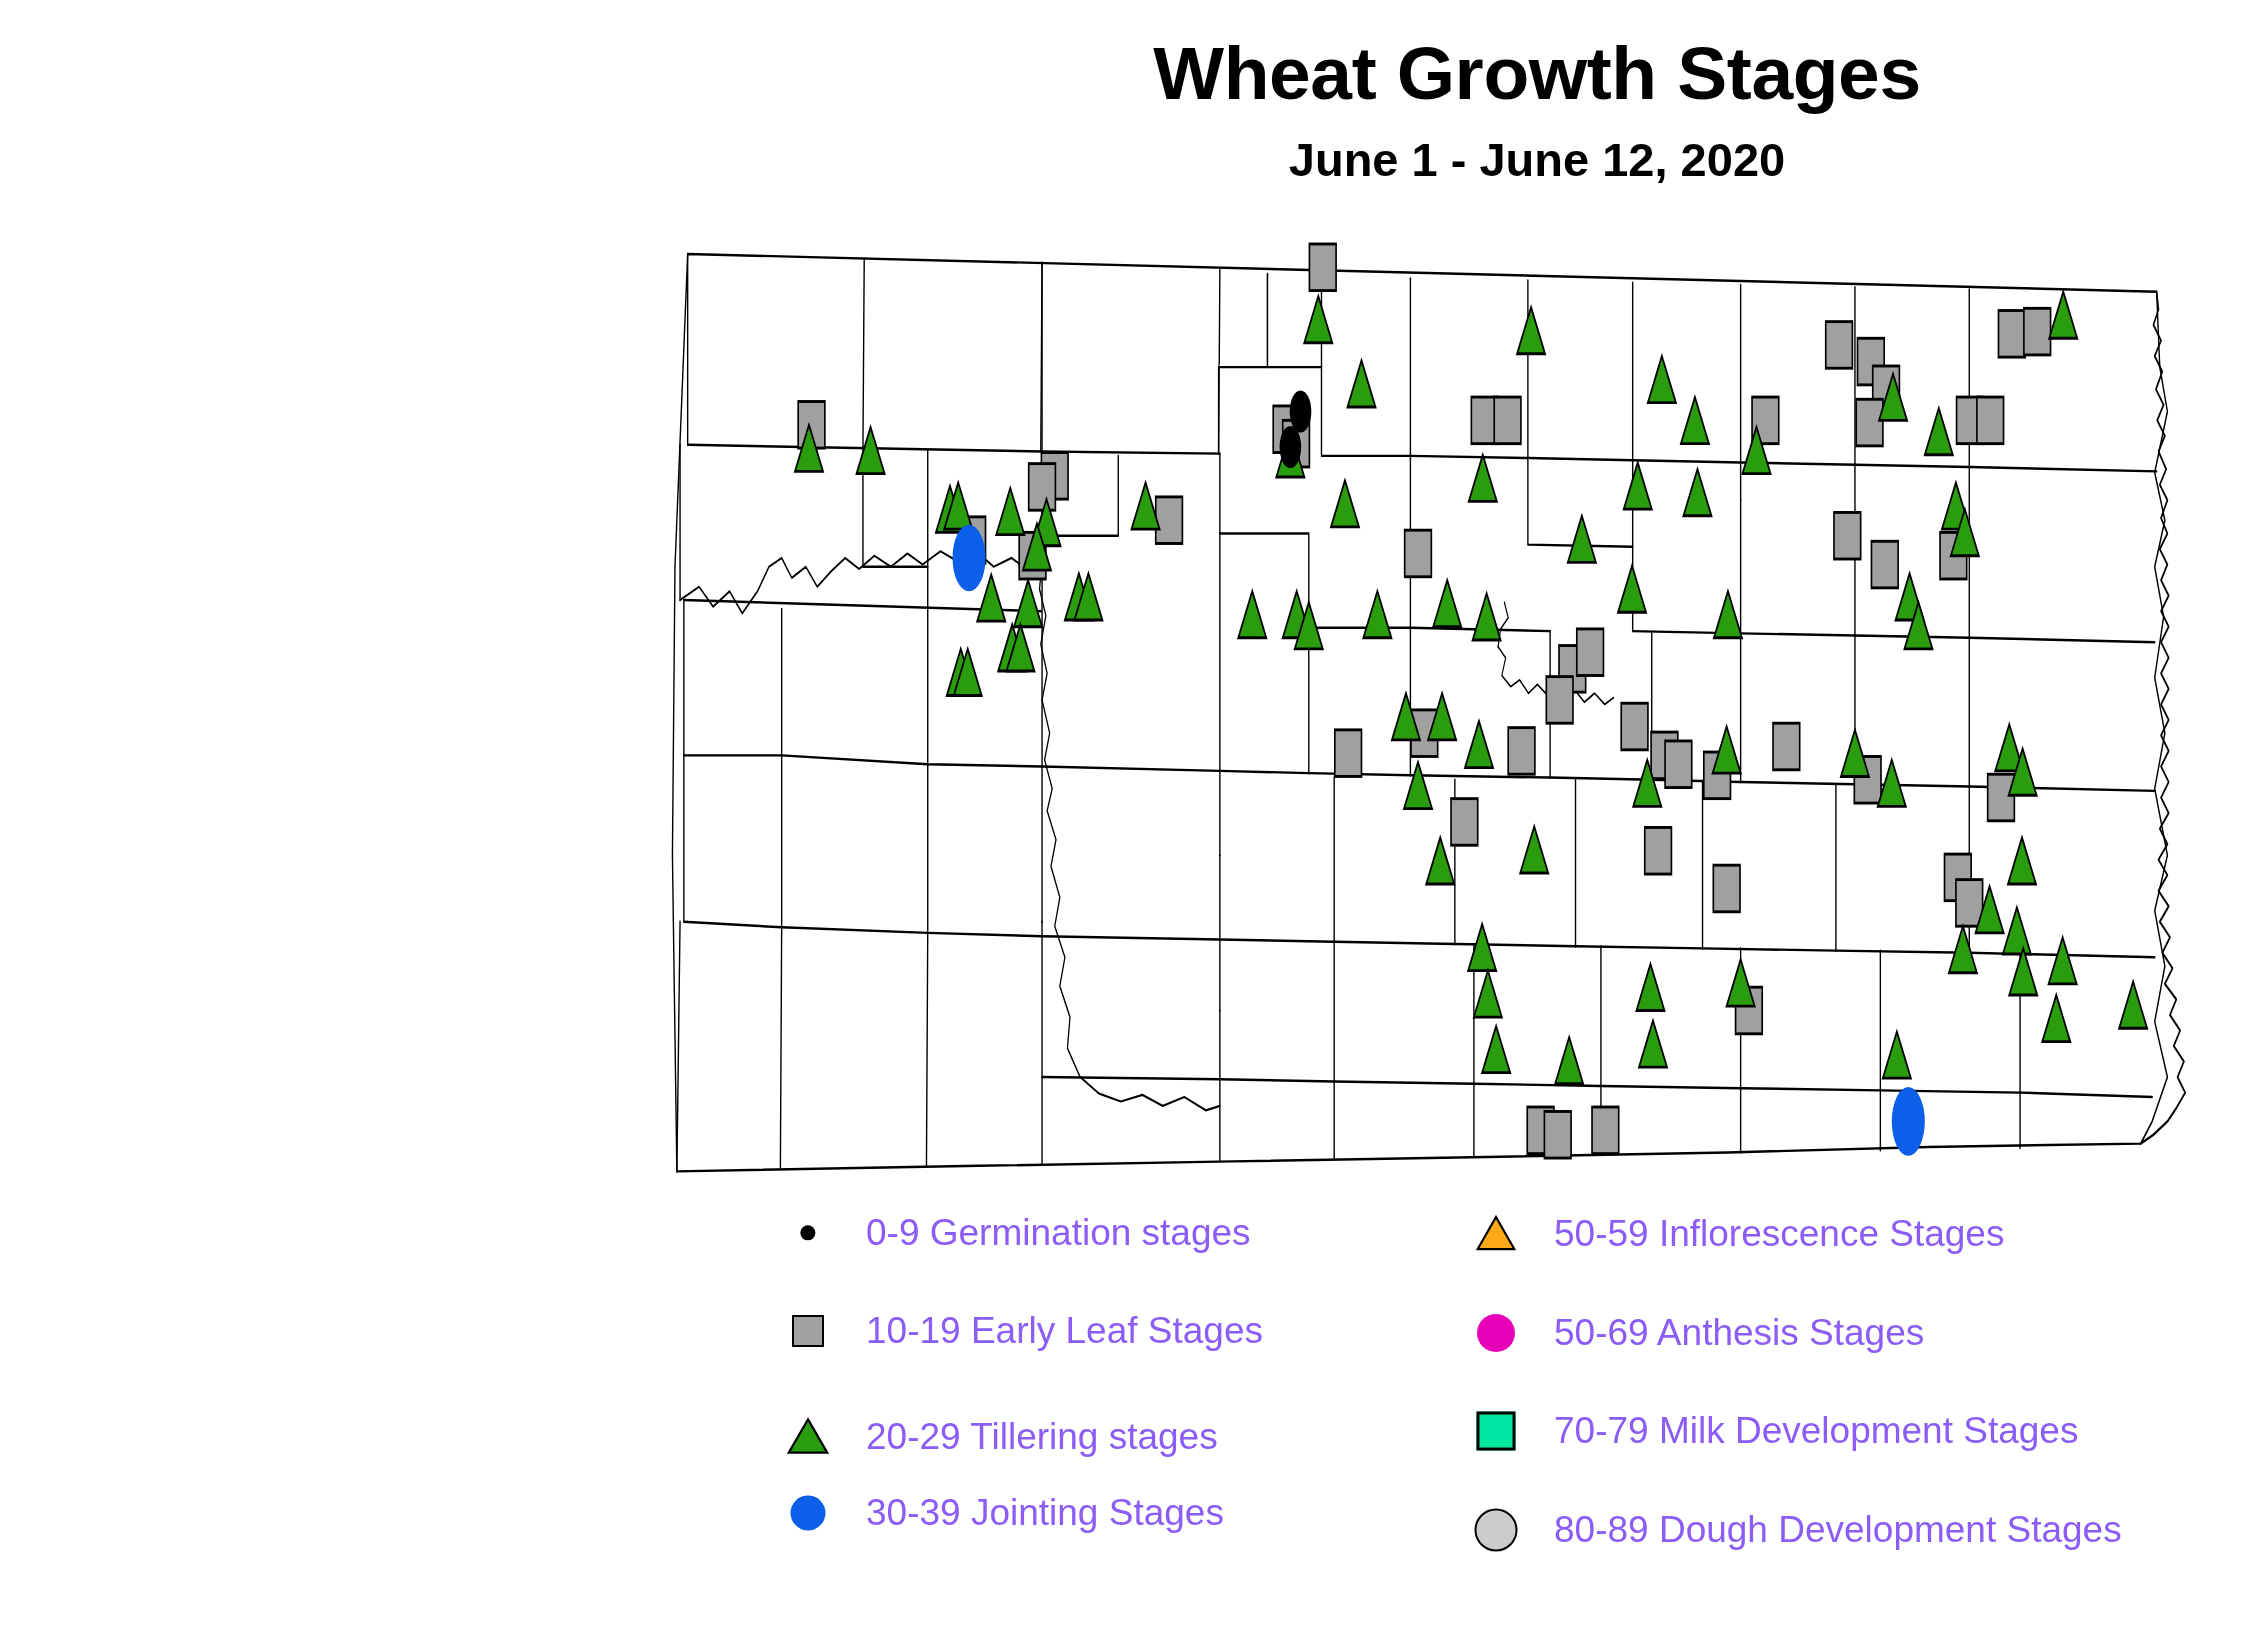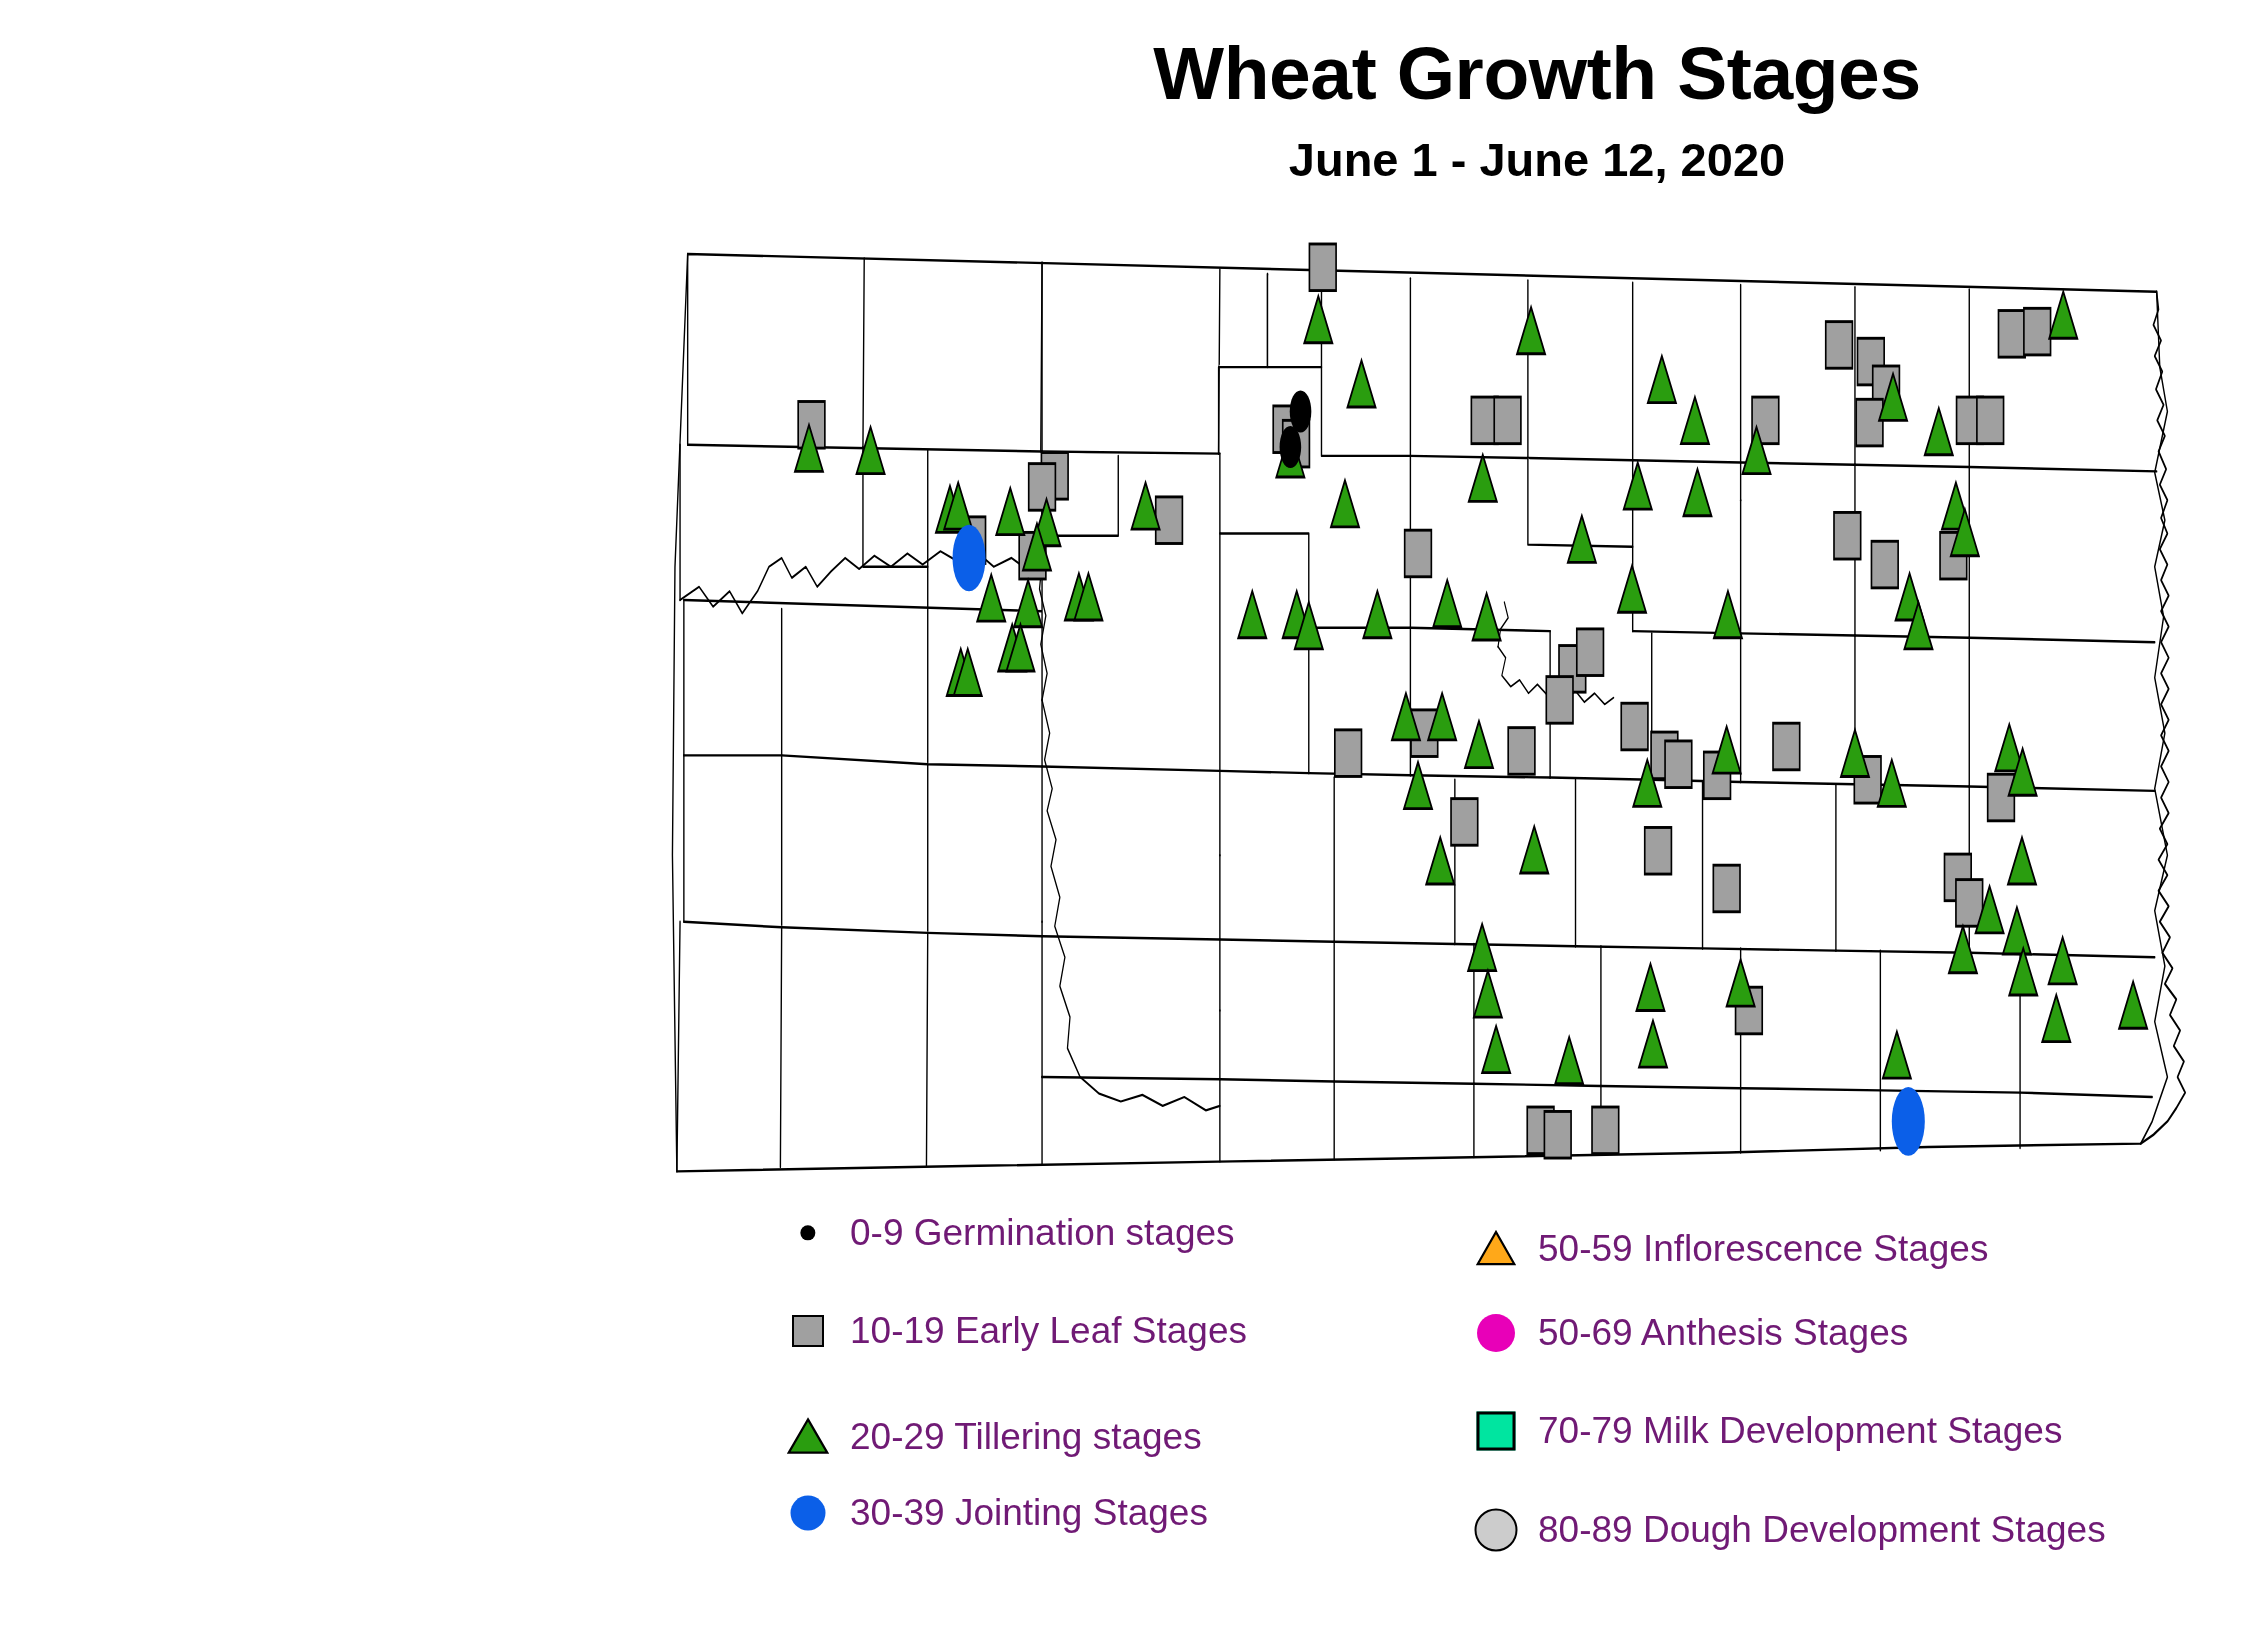--- a/index.html
+++ b/index.html
@@ -80,23 +80,24 @@
   }
   .legend-sym {
     width: 85px;
     flex: 0 0 85px;
     height: 63px;
     position: relative;
   }
   .legend-label {
     font-family: "Liberation Sans", sans-serif;
     font-size: 37px;
-    color: #701a75;
+    color: #8b5cf6;
     white-space: nowrap;
     line-height: 1;
+    margin-left: 16px;
   }
 
   
   .sym {
     position: absolute;
     left: 50%;
     top: 50%;
     transform: translate(-50%, -50%);
   }
   .dot-sm  { width: 15.3px;  height: 15.3px;  border-radius: 50%; background: #000000; }
@@ -425,21 +426,21 @@
       <div class="legend-row" style="top:280px;">
         <span class="legend-sym">
           <span class="sym circ-blue"></span>
         </span>
         <span class="legend-label">30-39 Jointing Stages</span>
       </div>
     </div>
 
     <div class="legend-col right">
 
-      <div class="legend-row" style="top:16px;">
+      <div class="legend-row" style="top:1px;">
         <span class="legend-sym">
           <span class="sym">
             <svg width="41" height="37" viewBox="0 0 92 82">
               <polygon points="46,5 87,77 5,77" fill="#FFA819" stroke="#000000" stroke-width="5"></polygon>
             </svg>
           </span>
         </span>
         <span class="legend-label">50-59 Inflorescence Stages</span>
       </div>
 

